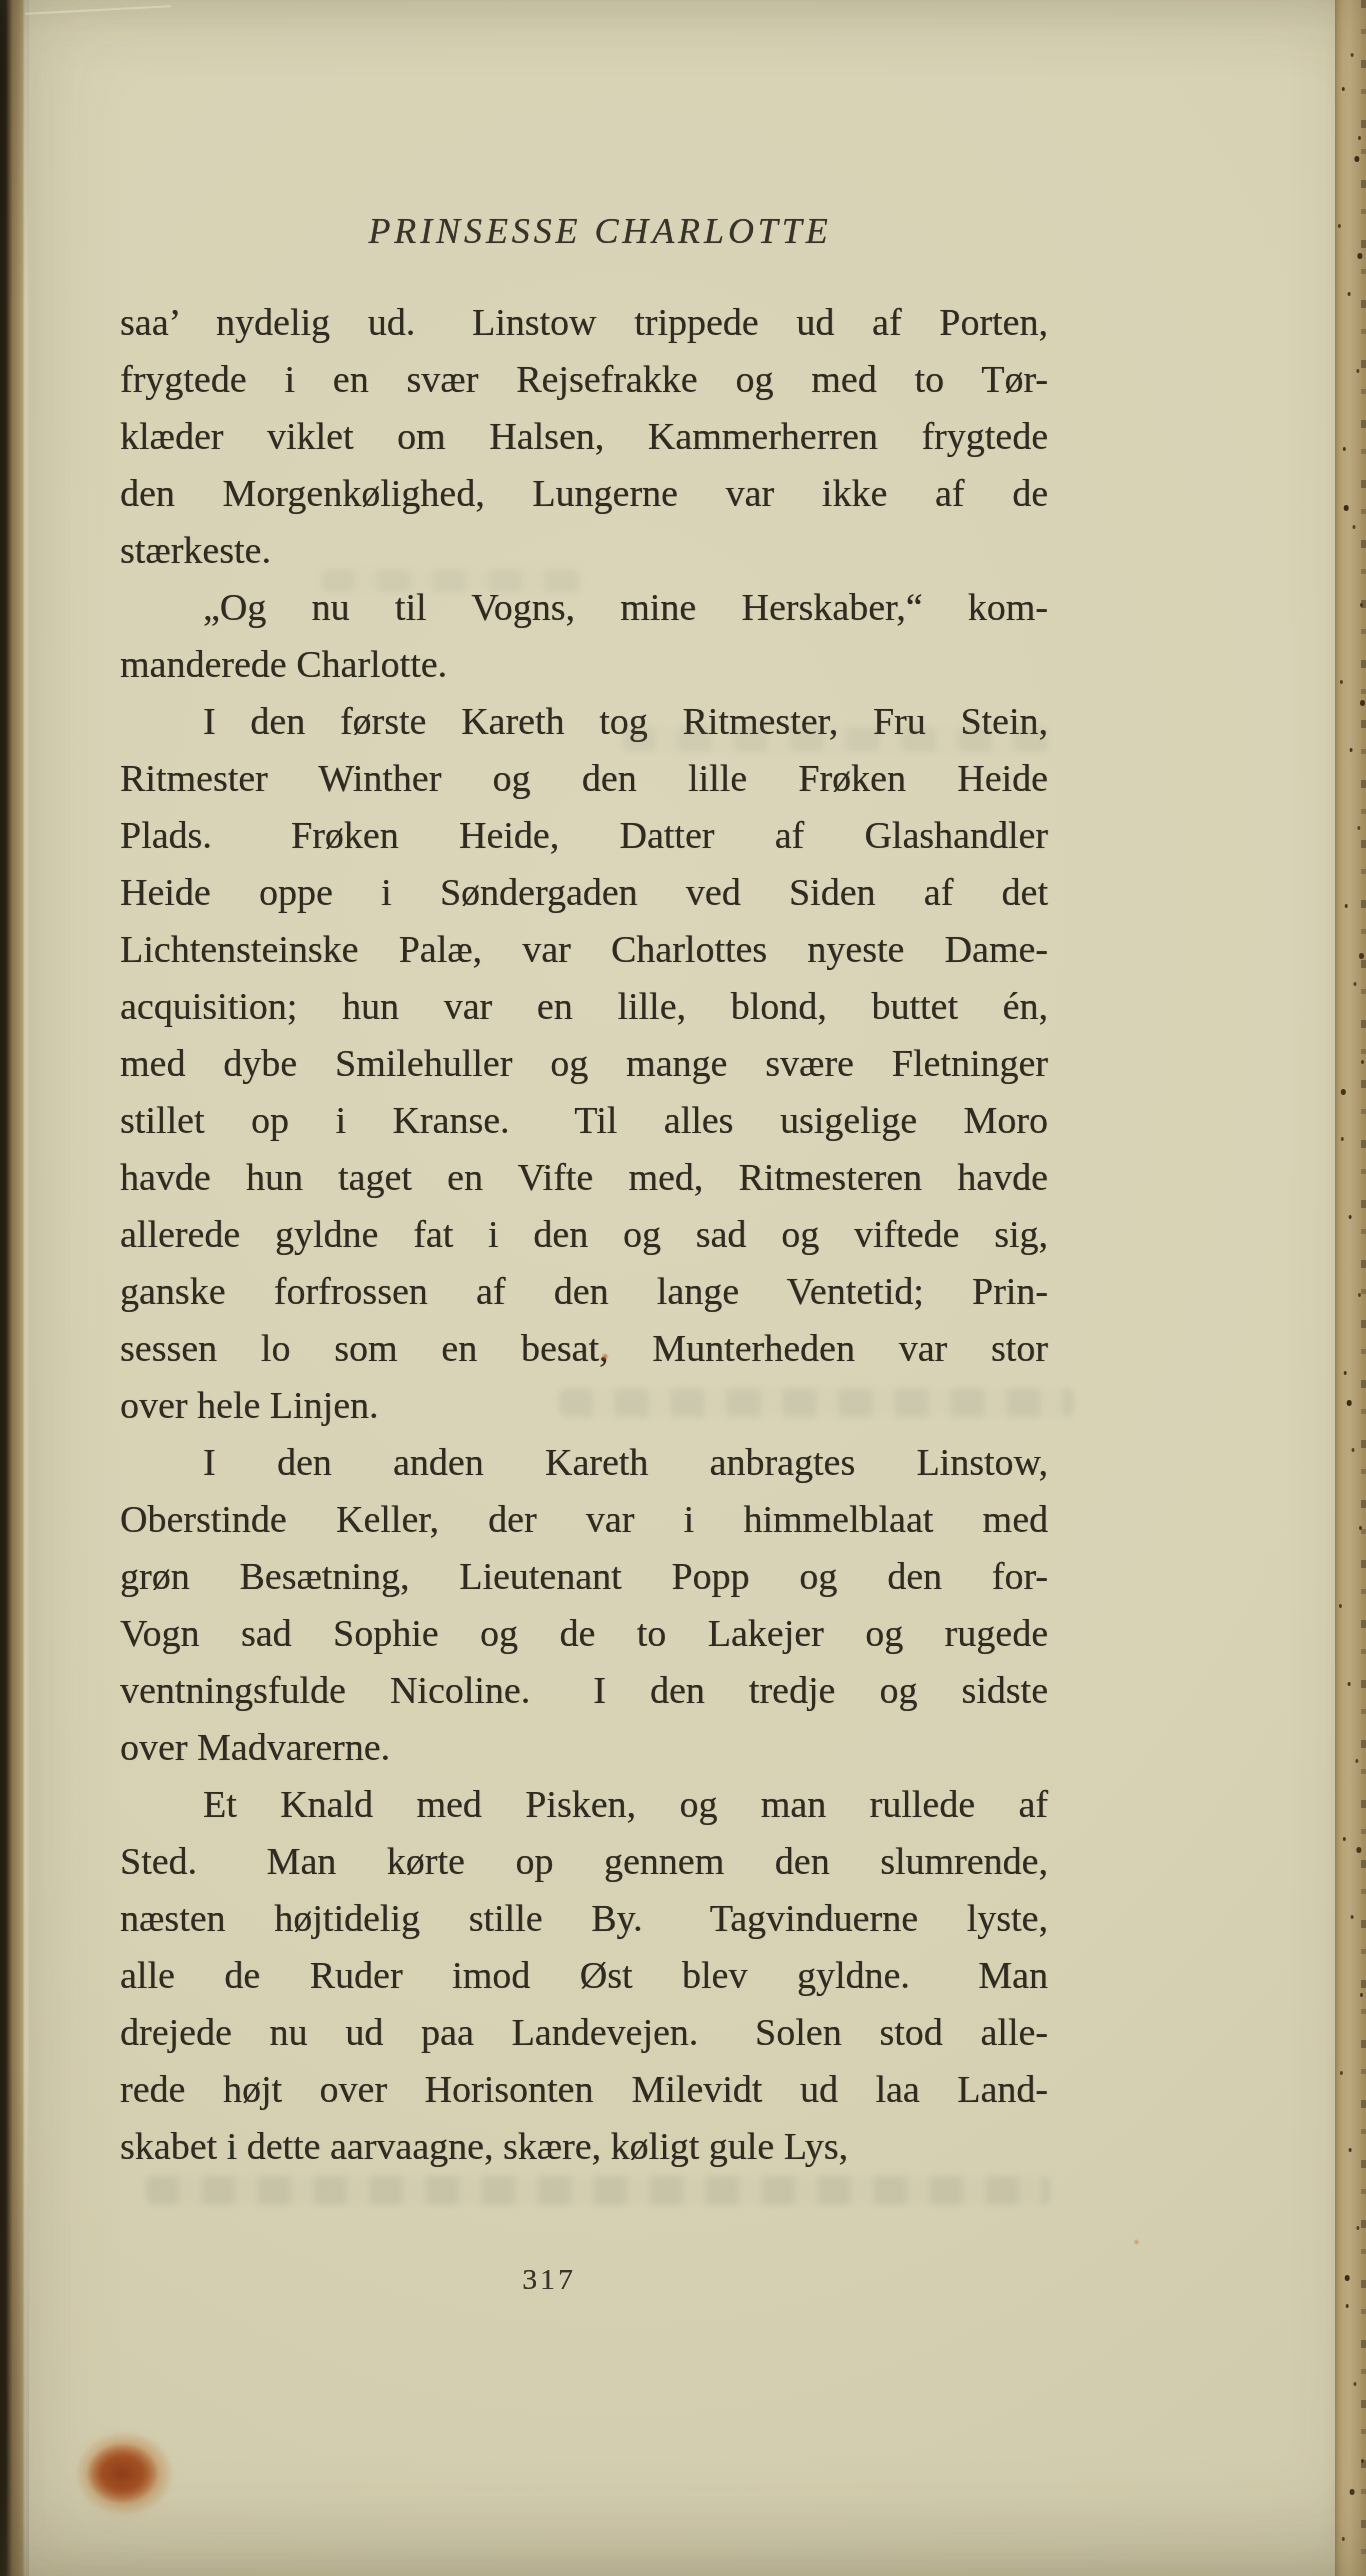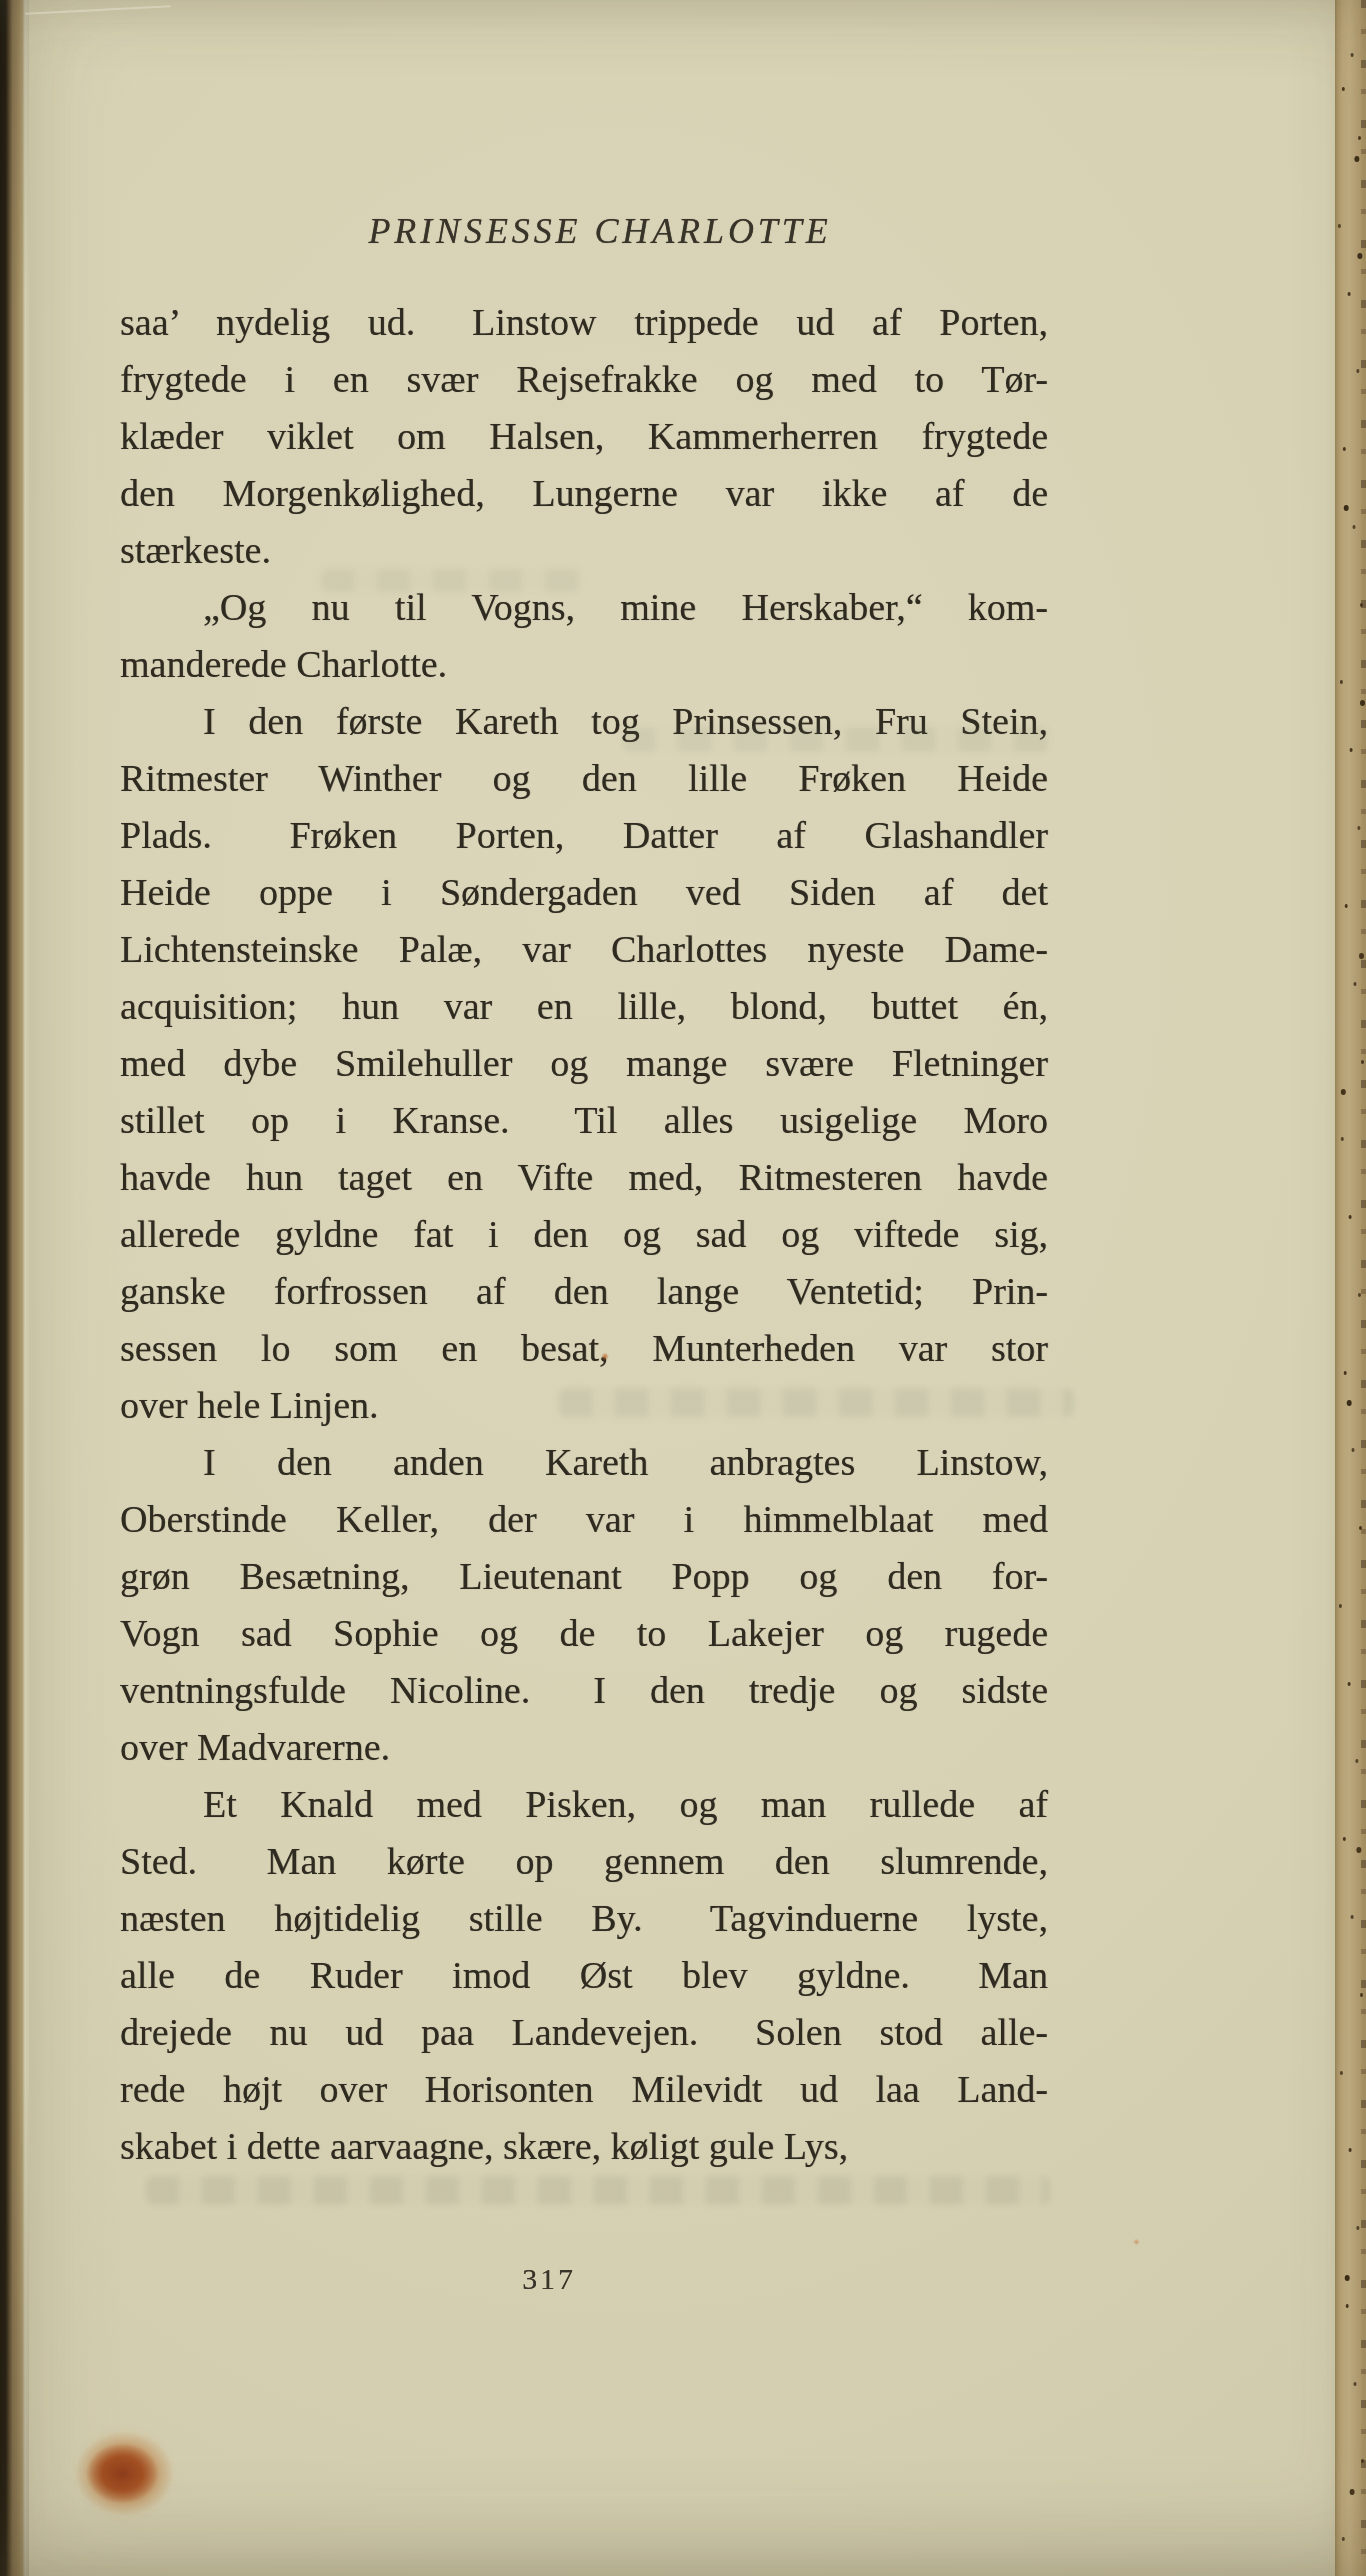--- a/index.html
+++ b/index.html
@@ -166,23 +166,23 @@
 
     <div class="line">saa’ nydelig ud.  Linstow trippede ud af Porten,</div>
     <div class="line">frygtede i en svær Rejsefrakke og med to Tør-</div>
     <div class="line">klæder viklet om Halsen, Kammerherren frygtede</div>
     <div class="line">den Morgenkølighed, Lungerne var ikke af de</div>
     <div class="line last">stærkeste.</div>
 
     <div class="line indent">„Og nu til Vogns, mine Herskaber,“ kom-</div>
     <div class="line last">manderede Charlotte.</div>
 
-    <div class="line indent">I den første Kareth tog Prinsessen, Fru Stein,</div>
+    <div class="line indent">I den første Kareth tog Ritmester, Fru Stein,</div>
     <div class="line">Ritmester Winther og den lille Frøken Heide</div>
-    <div class="line">Plads.  Frøken Porten, Datter af Glashandler</div>
+    <div class="line">Plads.  Frøken Heide, Datter af Glashandler</div>
     <div class="line">Heide oppe i Søndergaden ved Siden af det</div>
     <div class="line">Lichtensteinske Palæ, var Charlottes nyeste Dame-</div>
     <div class="line">acquisition; hun var en lille, blond, buttet én,</div>
     <div class="line">med dybe Smilehuller og mange svære Fletninger</div>
     <div class="line">stillet op i Kranse.  Til alles usigelige Moro</div>
     <div class="line">havde hun taget en Vifte med, Ritmesteren havde</div>
     <div class="line">allerede gyldne fat i den og sad og viftede sig,</div>
     <div class="line">ganske forfrossen af den lange Ventetid; Prin-</div>
     <div class="line">sessen lo som en besat, Munterheden var stor</div>
     <div class="line last">over hele Linjen.</div>

